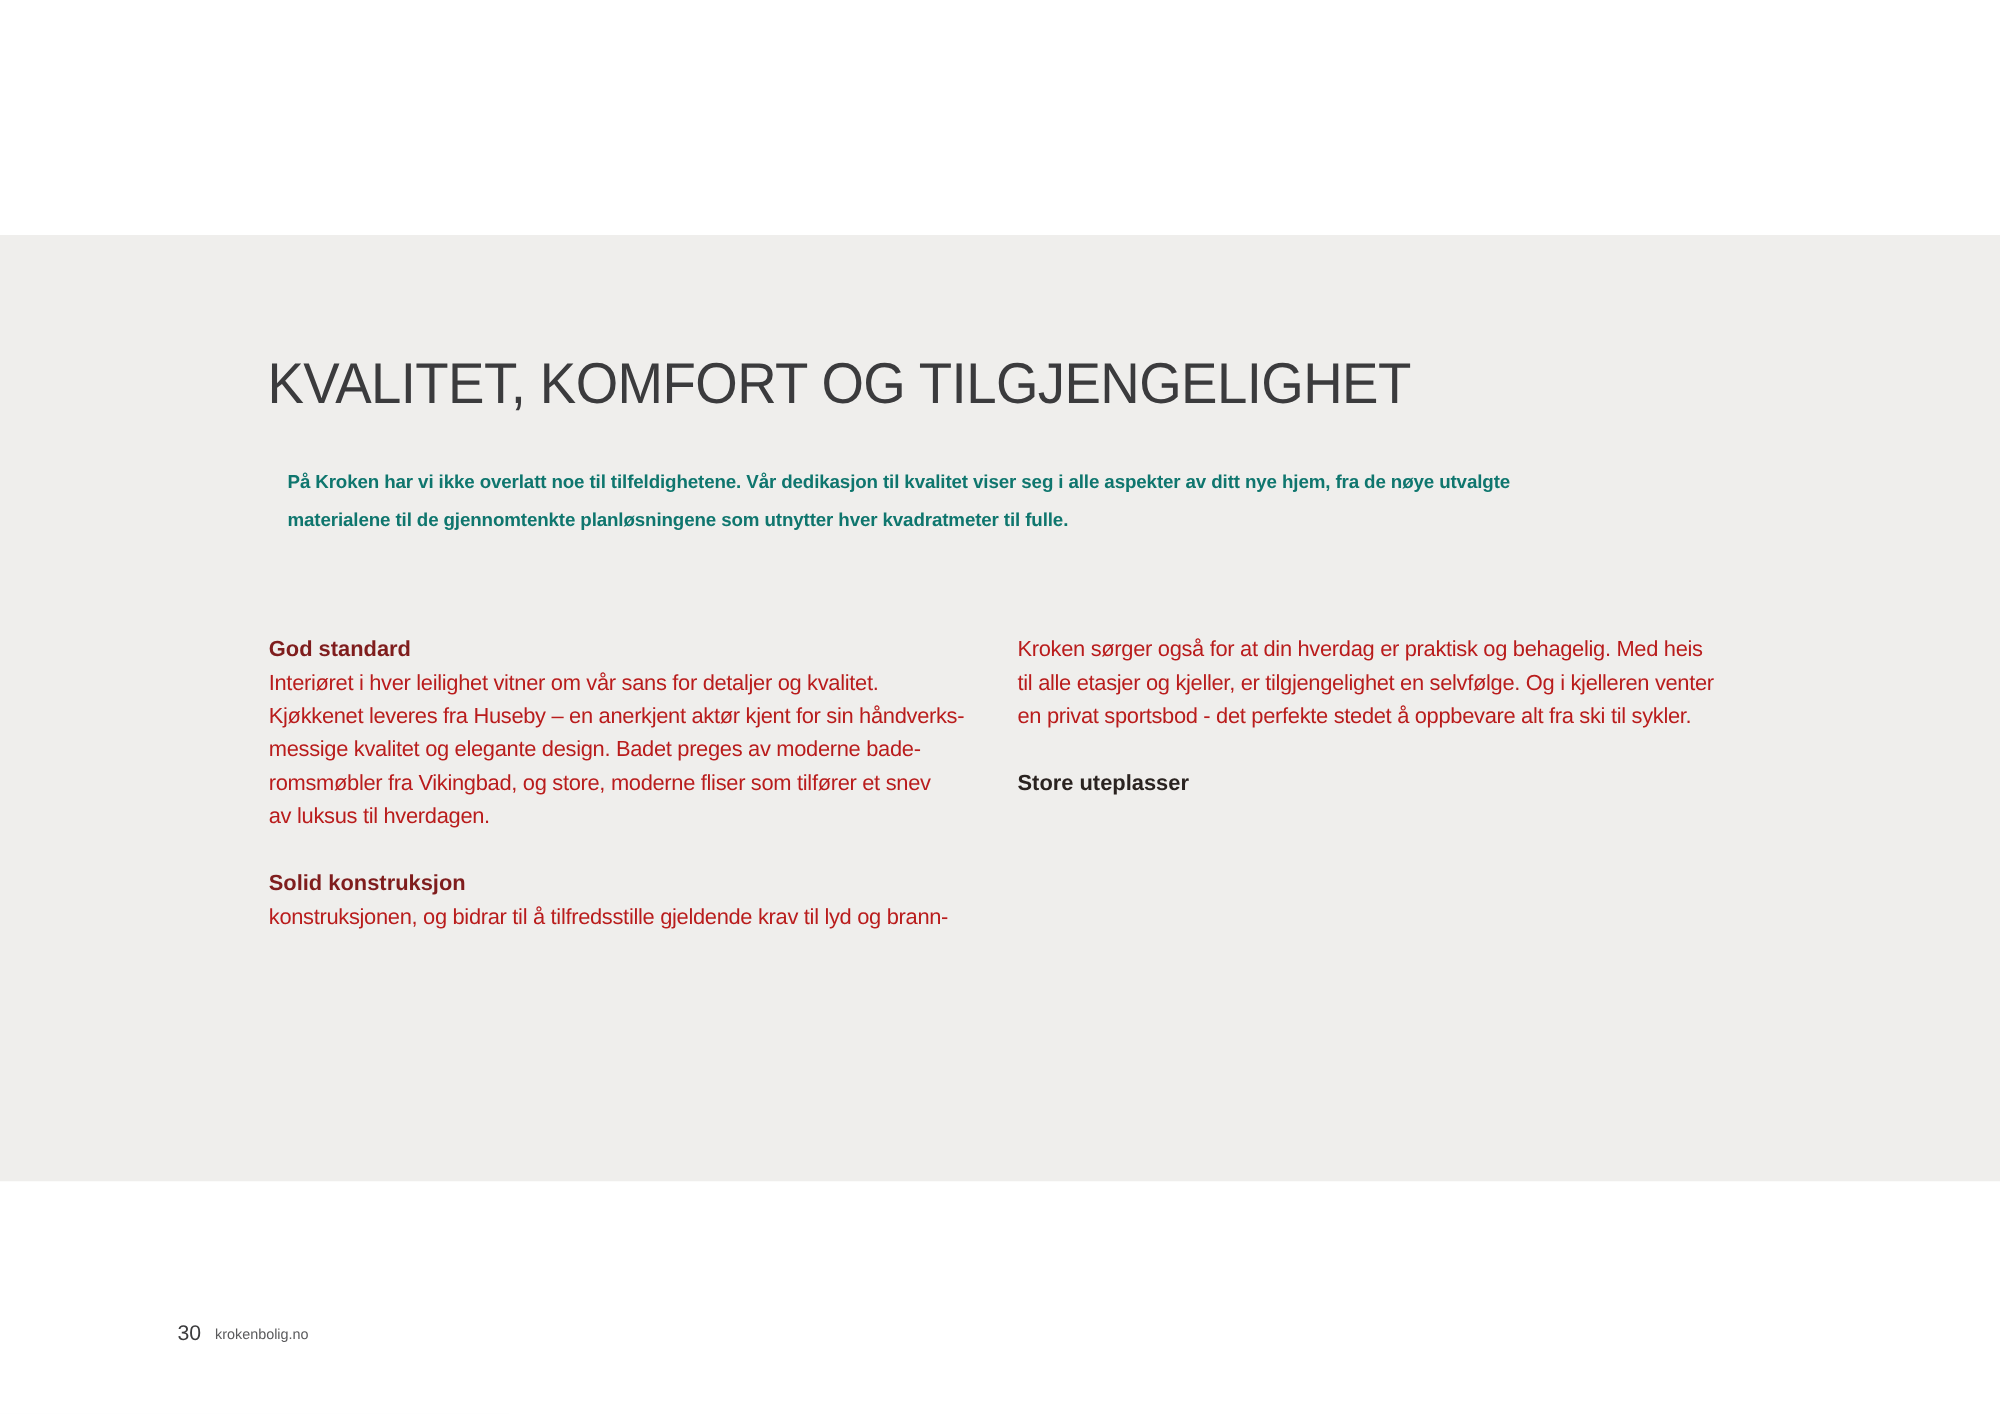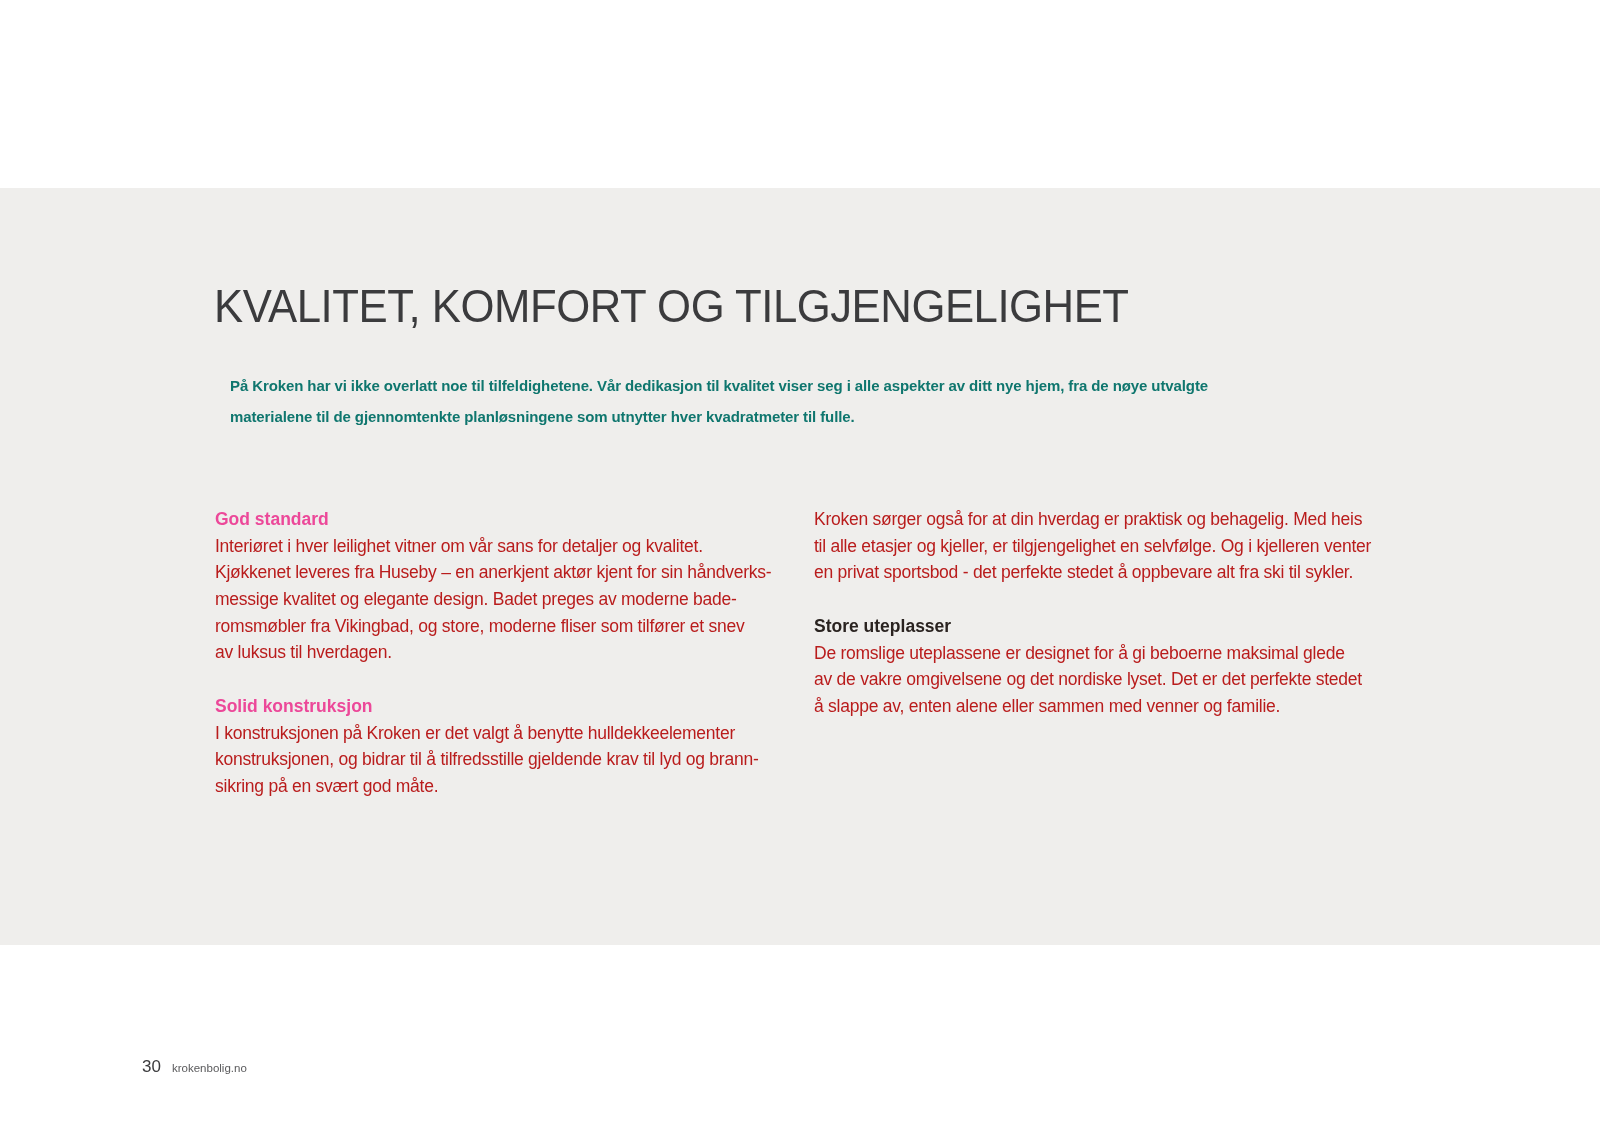--- a/index.html
+++ b/index.html
@@ -58,21 +58,21 @@
     .col-left { left: 215px; }
     .col-right { left: 814px; }
     .section {
       margin-bottom: 27px;
     }
     .section h3 {
       margin: 0;
       font-size: 17.5px;
       font-weight: 700;
       line-height: 26.5px;
-      color: #ec4899;
+      color: #7f1d1d;
     }
     .section h3.dark { color: #2a2320; }
     .section p {
       margin: 0;
       font-size: 17.5px;
       font-weight: 400;
       line-height: 26.7px;
       color: #b91c1c;
       letter-spacing: -0.25px;
     }
@@ -109,39 +109,32 @@
       <span>Interiøret i hver leilighet vitner om vår sans for detaljer og kvalitet.</span>
       <span>Kjøkkenet leveres fra Huseby – en anerkjent aktør kjent for sin håndverks-</span>
       <span>messige kvalitet og elegante design. Badet preges av moderne bade-</span>
       <span>romsmøbler fra Vikingbad, og store, moderne fliser som tilfører et snev</span>
       <span>av luksus til hverdagen.</span>
     </p>
   </div>
   <div class="section">
     <h3>Solid konstruksjon</h3>
     <p>
-      <span>I konstruksjonen på Kroken er det valgt å benytte hulldekkeelementer</span>
       <span>konstruksjonen, og bidrar til å tilfredsstille gjeldende krav til lyd og brann-</span>
-      <span>sikring på en svært god måte.</span>
     </p>
   </div>
 </div>
 
 <div class="col col-right">
   <div class="section">
     <p>
       <span>Kroken sørger også for at din hverdag er praktisk og behagelig. Med heis</span>
       <span>til alle etasjer og kjeller, er tilgjengelighet en selvfølge. Og i kjelleren venter</span>
       <span>en privat sportsbod - det perfekte stedet å oppbevare alt fra ski til sykler.</span>
     </p>
   </div>
   <div class="section">
     <h3 class="dark">Store uteplasser</h3>
-    <p>
-      <span>De romslige uteplassene er designet for å gi beboerne maksimal glede</span>
-      <span>av de vakre omgivelsene og det nordiske lyset. Det er det perfekte stedet</span>
-      <span>å slappe av, enten alene eller sammen med venner og familie.</span>
-    </p>
   </div>
 </div>
 
 <div class="footer-page">30</div>
 <div class="footer-url">krokenbolig.no</div>
 
 </body></html>

